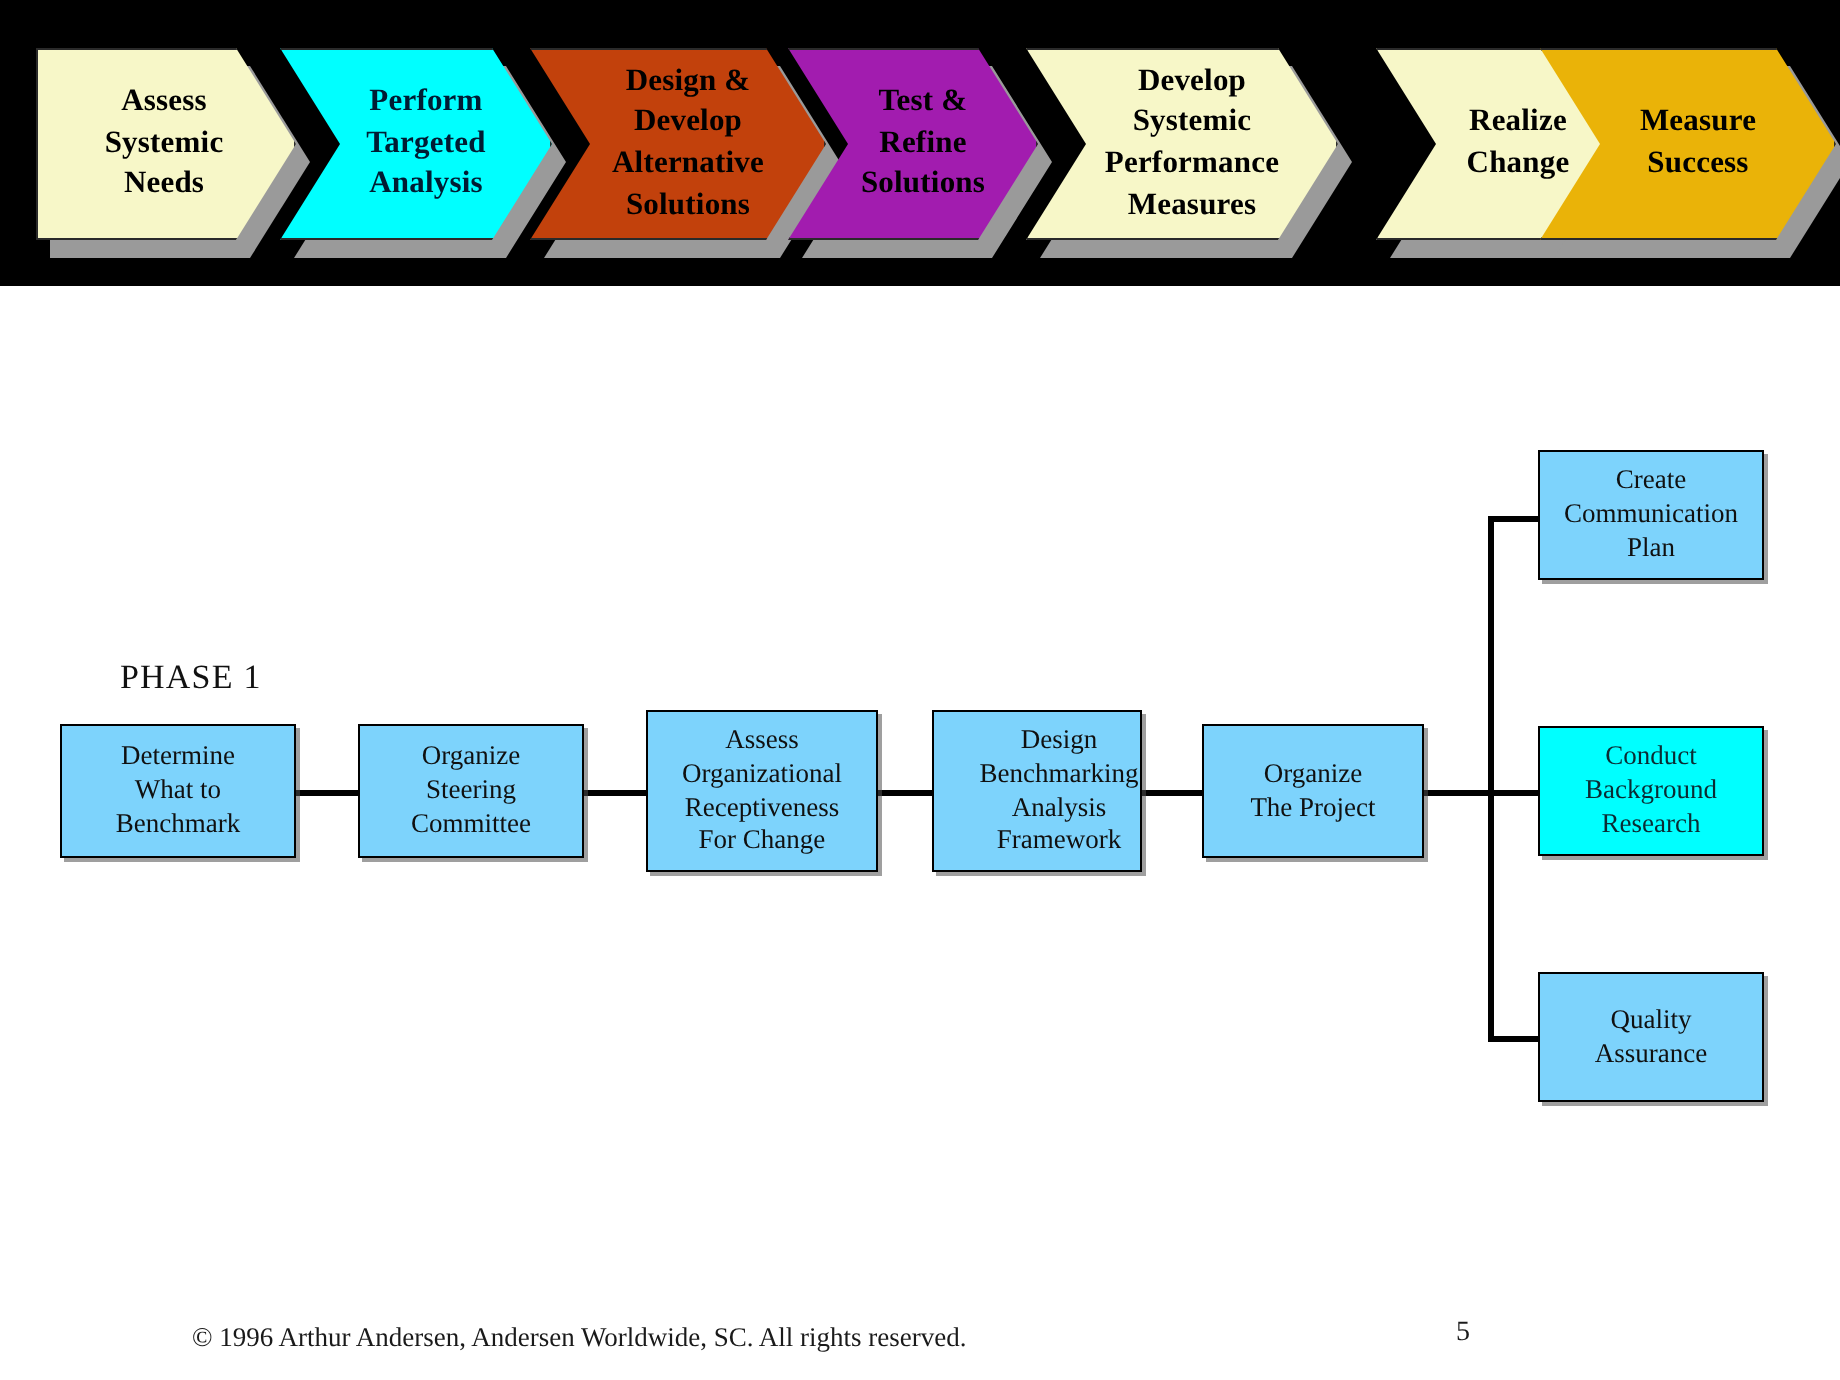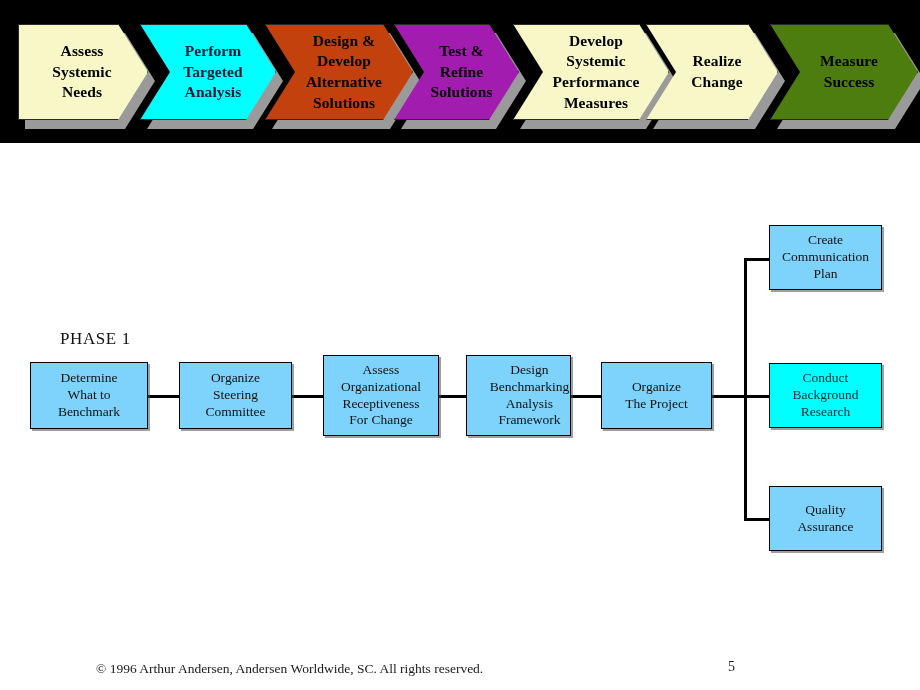--- a/index.html
+++ b/index.html
@@ -183,31 +183,31 @@
   <div class="chevron-wrap" style="left:513px; width:156px;">
     <div class="chevron-shadow"></div>
     <div class="chevron" style="background:#f7f7c8;">
       <span class="chevron-label">Develop
 Systemic
 Performance
 Measures</span>
     </div>
   </div>
 
-  <div class="chevron-wrap" style="left:646px; width:132px;">
+  <div class="chevron-wrap" style="left:688px; width:132px;">
     <div class="chevron-shadow"></div>
     <div class="chevron" style="background:#f7f7c8;">
       <span class="chevron-label">Realize
 Change</span>
     </div>
   </div>
 
   <div class="chevron-wrap" style="left:770px; width:148px;">
     <div class="chevron-shadow"></div>
-    <div class="chevron" style="background:#4d7c0f;">
+    <div class="chevron" style="background:#eab308;">
       <span class="chevron-label">Measure
 Success</span>
     </div>
   </div>
 
 </div>
 
 <div id="diagram">
 
   <div class="phase-label" style="left:60px; top:186px;">PHASE 1</div>

